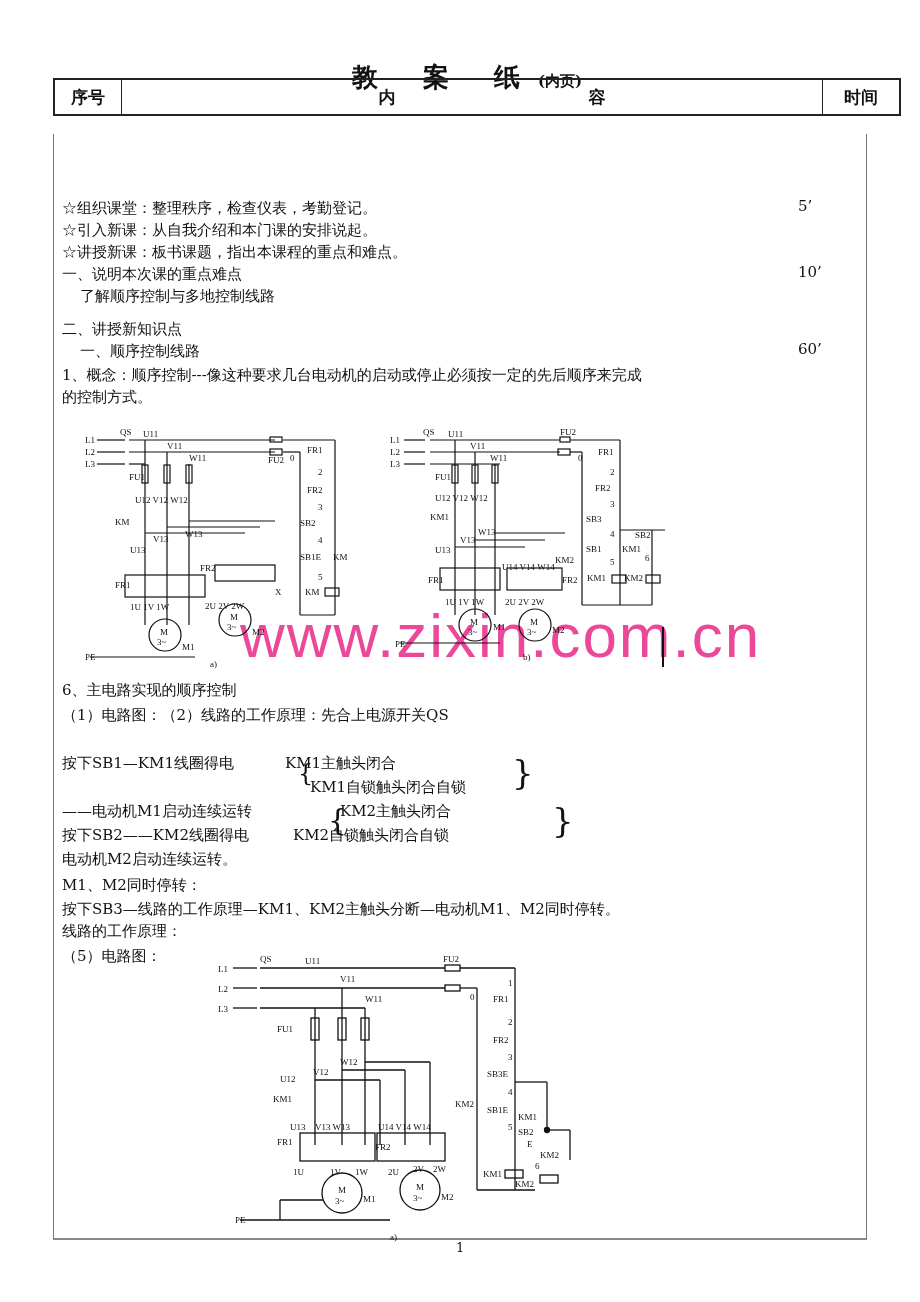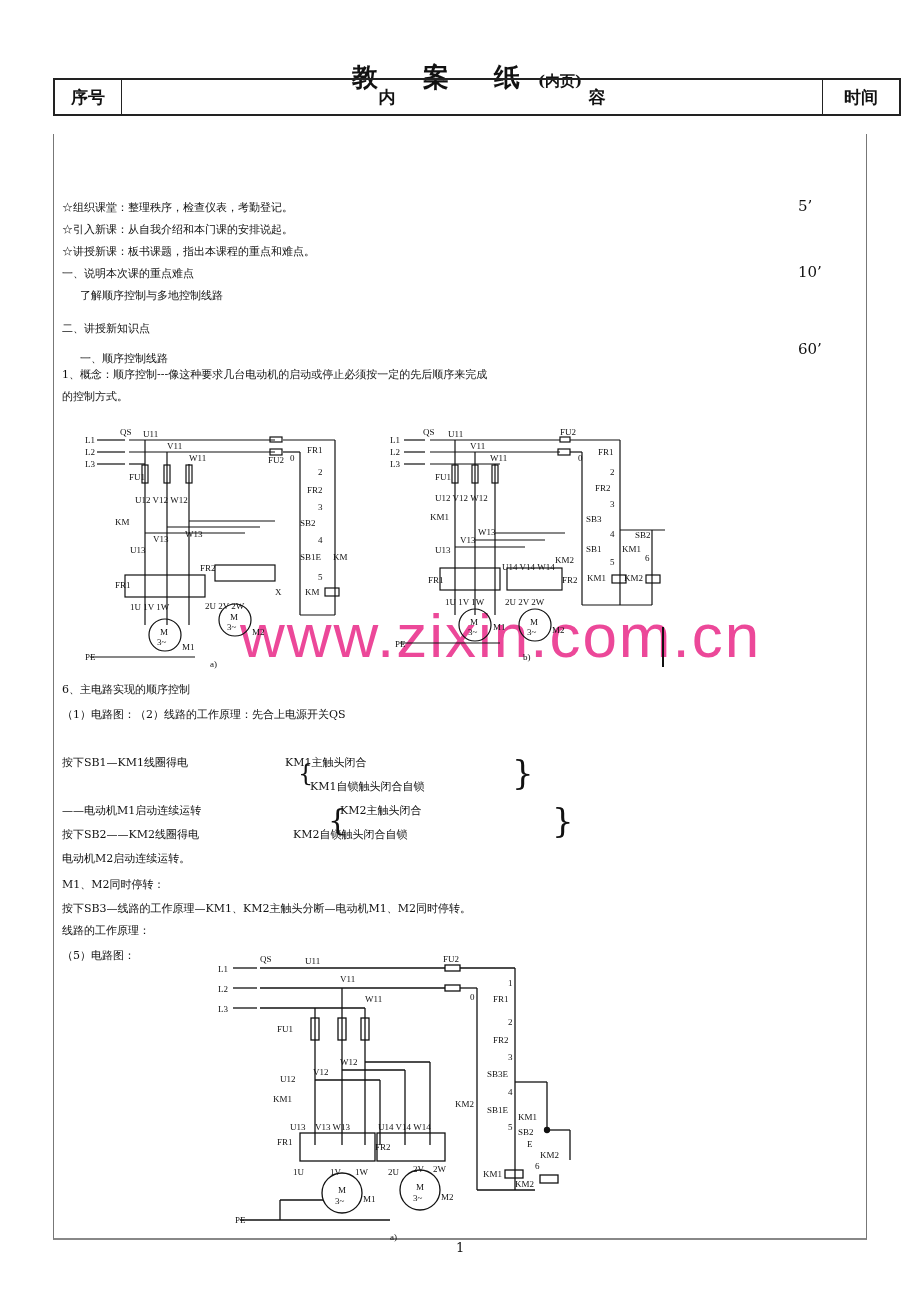--- a/index.html
+++ b/index.html
@@ -10,21 +10,21 @@
   .title .sub { font-size:15px; letter-spacing:0; font-weight:bold; }
   .hdr { position:absolute; left:53px; top:78px; width:848px; height:38px;
          border:2px solid #222; box-sizing:border-box; display:flex; }
   .hdr div { display:flex; align-items:center; justify-content:center; font-weight:bold; font-size:17px; }
   .hdr .c1 { width:66px; border-right:1.5px solid #222; }
   .hdr .c2 { flex:1; justify-content:space-around; padding:0 120px 0 160px; }
   .hdr .c3 { width:76px; border-left:1.5px solid #222; }
   .body-frame { position:absolute; left:53px; top:134px; width:814px; height:1106px;
                 border-left:1.5px solid #777; border-right:1.5px solid #777;
                 border-bottom:2px solid #888; box-sizing:border-box; }
-  .line { position:absolute; left:62px; font-size:11px; white-space:nowrap; line-height:22px; }
+  .line { position:absolute; left:62px; font-size:15px; white-space:nowrap; line-height:22px; }
   .time { position:absolute; left:798px; font-size:15px; }
   .pg { position:absolute; top:1240px; left:456px; font-size:13px; }
   .wm { position:absolute; left:240px; top:600px; font-family:"Liberation Sans",sans-serif;
         font-size:62px; color:#ec4899; letter-spacing:2px; }
   svg text { font-family:"Liberation Serif",serif; font-size:9px; fill:#111; }
   .diag { position:absolute; }
 </style>
 </head>
 <body>
 
@@ -46,21 +46,21 @@
 <div class="wm">www.zixin.com.cn</div>
 
 <div class="line" style="top:197px">☆组织课堂：整理秩序，检查仪表，考勤登记。</div>
 <div class="time" style="top:197px">5’</div>
 <div class="line" style="top:219px">☆引入新课：从自我介绍和本门课的安排说起。</div>
 <div class="line" style="top:241px">☆讲授新课：板书课题，指出本课程的重点和难点。</div>
 <div class="line" style="top:263px">一、说明本次课的重点难点</div>
 <div class="time" style="top:263px">10’</div>
 <div class="line" style="top:285px; left:80px">  了解顺序控制与多地控制线路</div>
 <div class="line" style="top:318px">二、讲授新知识点</div>
-<div class="line" style="top:348px; left:80px">  一、顺序控制线路</div>
+<div class="line" style="top:340px; left:80px">  一、顺序控制线路</div>
 <div class="time" style="top:340px">60’</div>
 <div class="line" style="top:364px">1、概念：顺序控制---像这种要求几台电动机的启动或停止必须按一定的先后顺序来完成</div>
 <div class="line" style="top:386px">的控制方式。</div>
 
 <svg class="diag" style="left:85px; top:425px" width="280" height="245">
   <g stroke="#111" stroke-width="1.2" fill="none">
     <line x1="12" y1="15" x2="40" y2="15"></line>
       <line x1="12" y1="27" x2="40" y2="27"></line>
       <line x1="12" y1="39" x2="40" y2="39"></line>
     <line x1="44" y1="15" x2="190" y2="15"></line>

